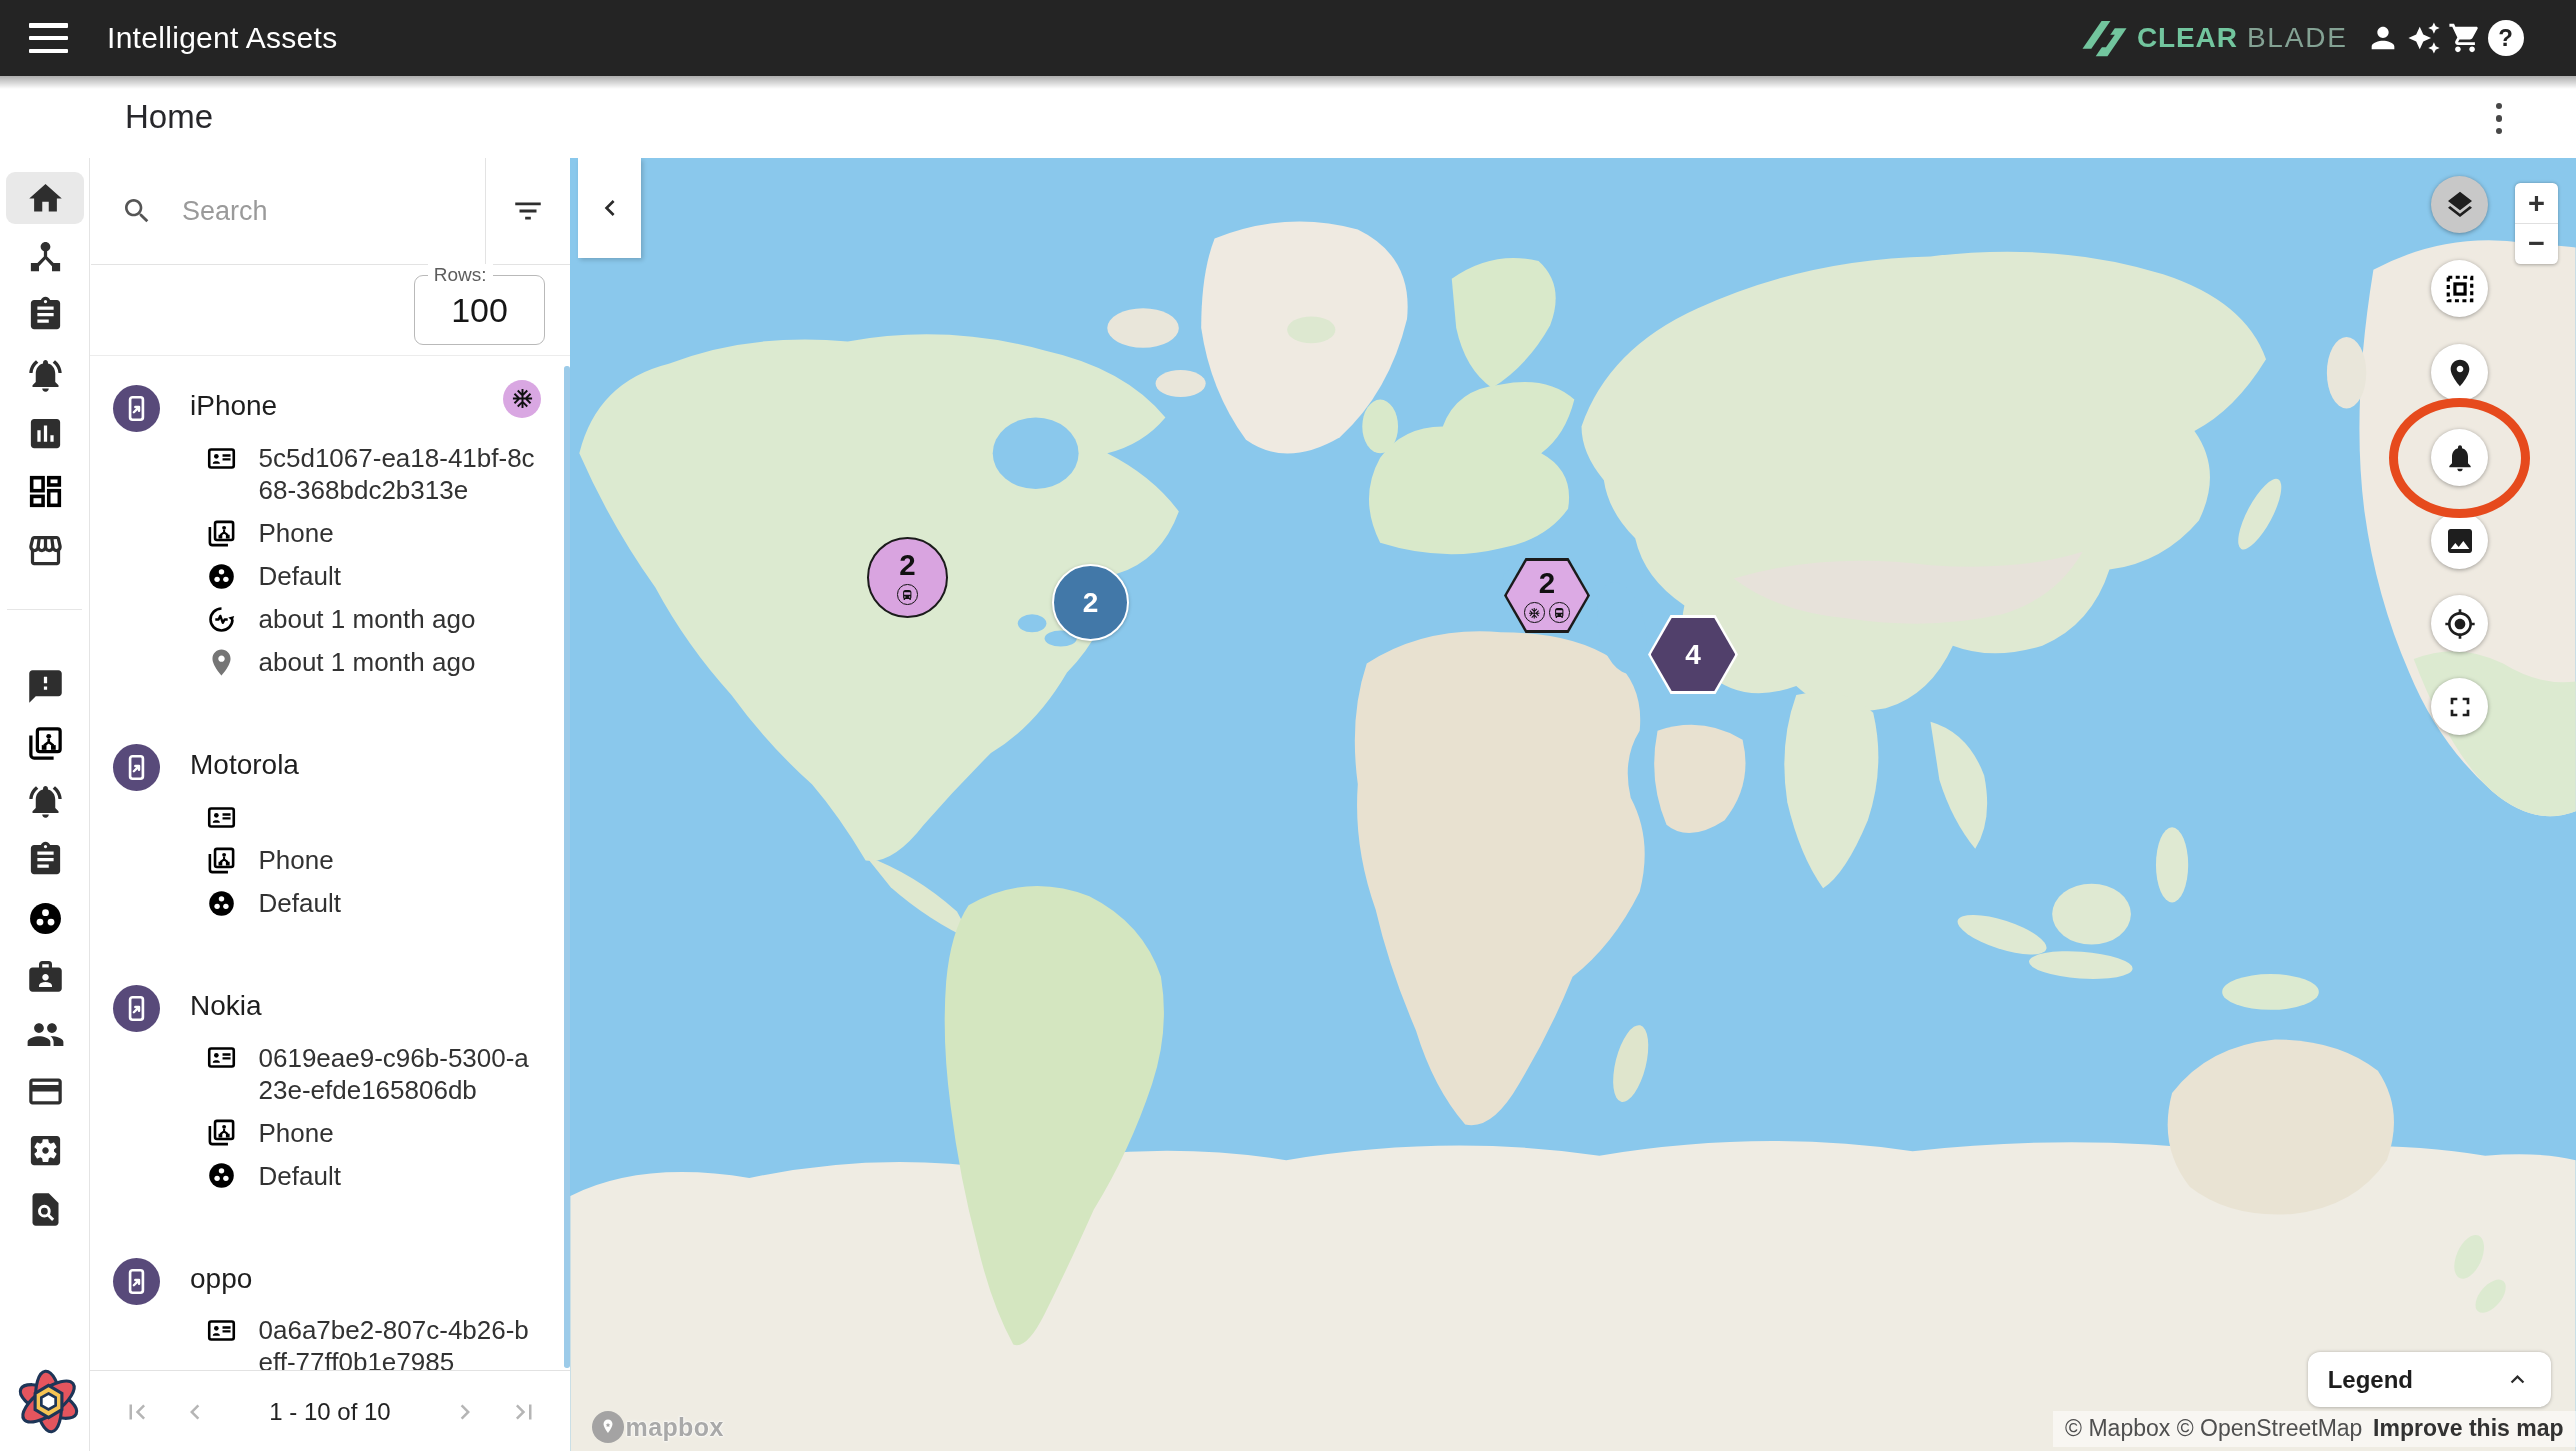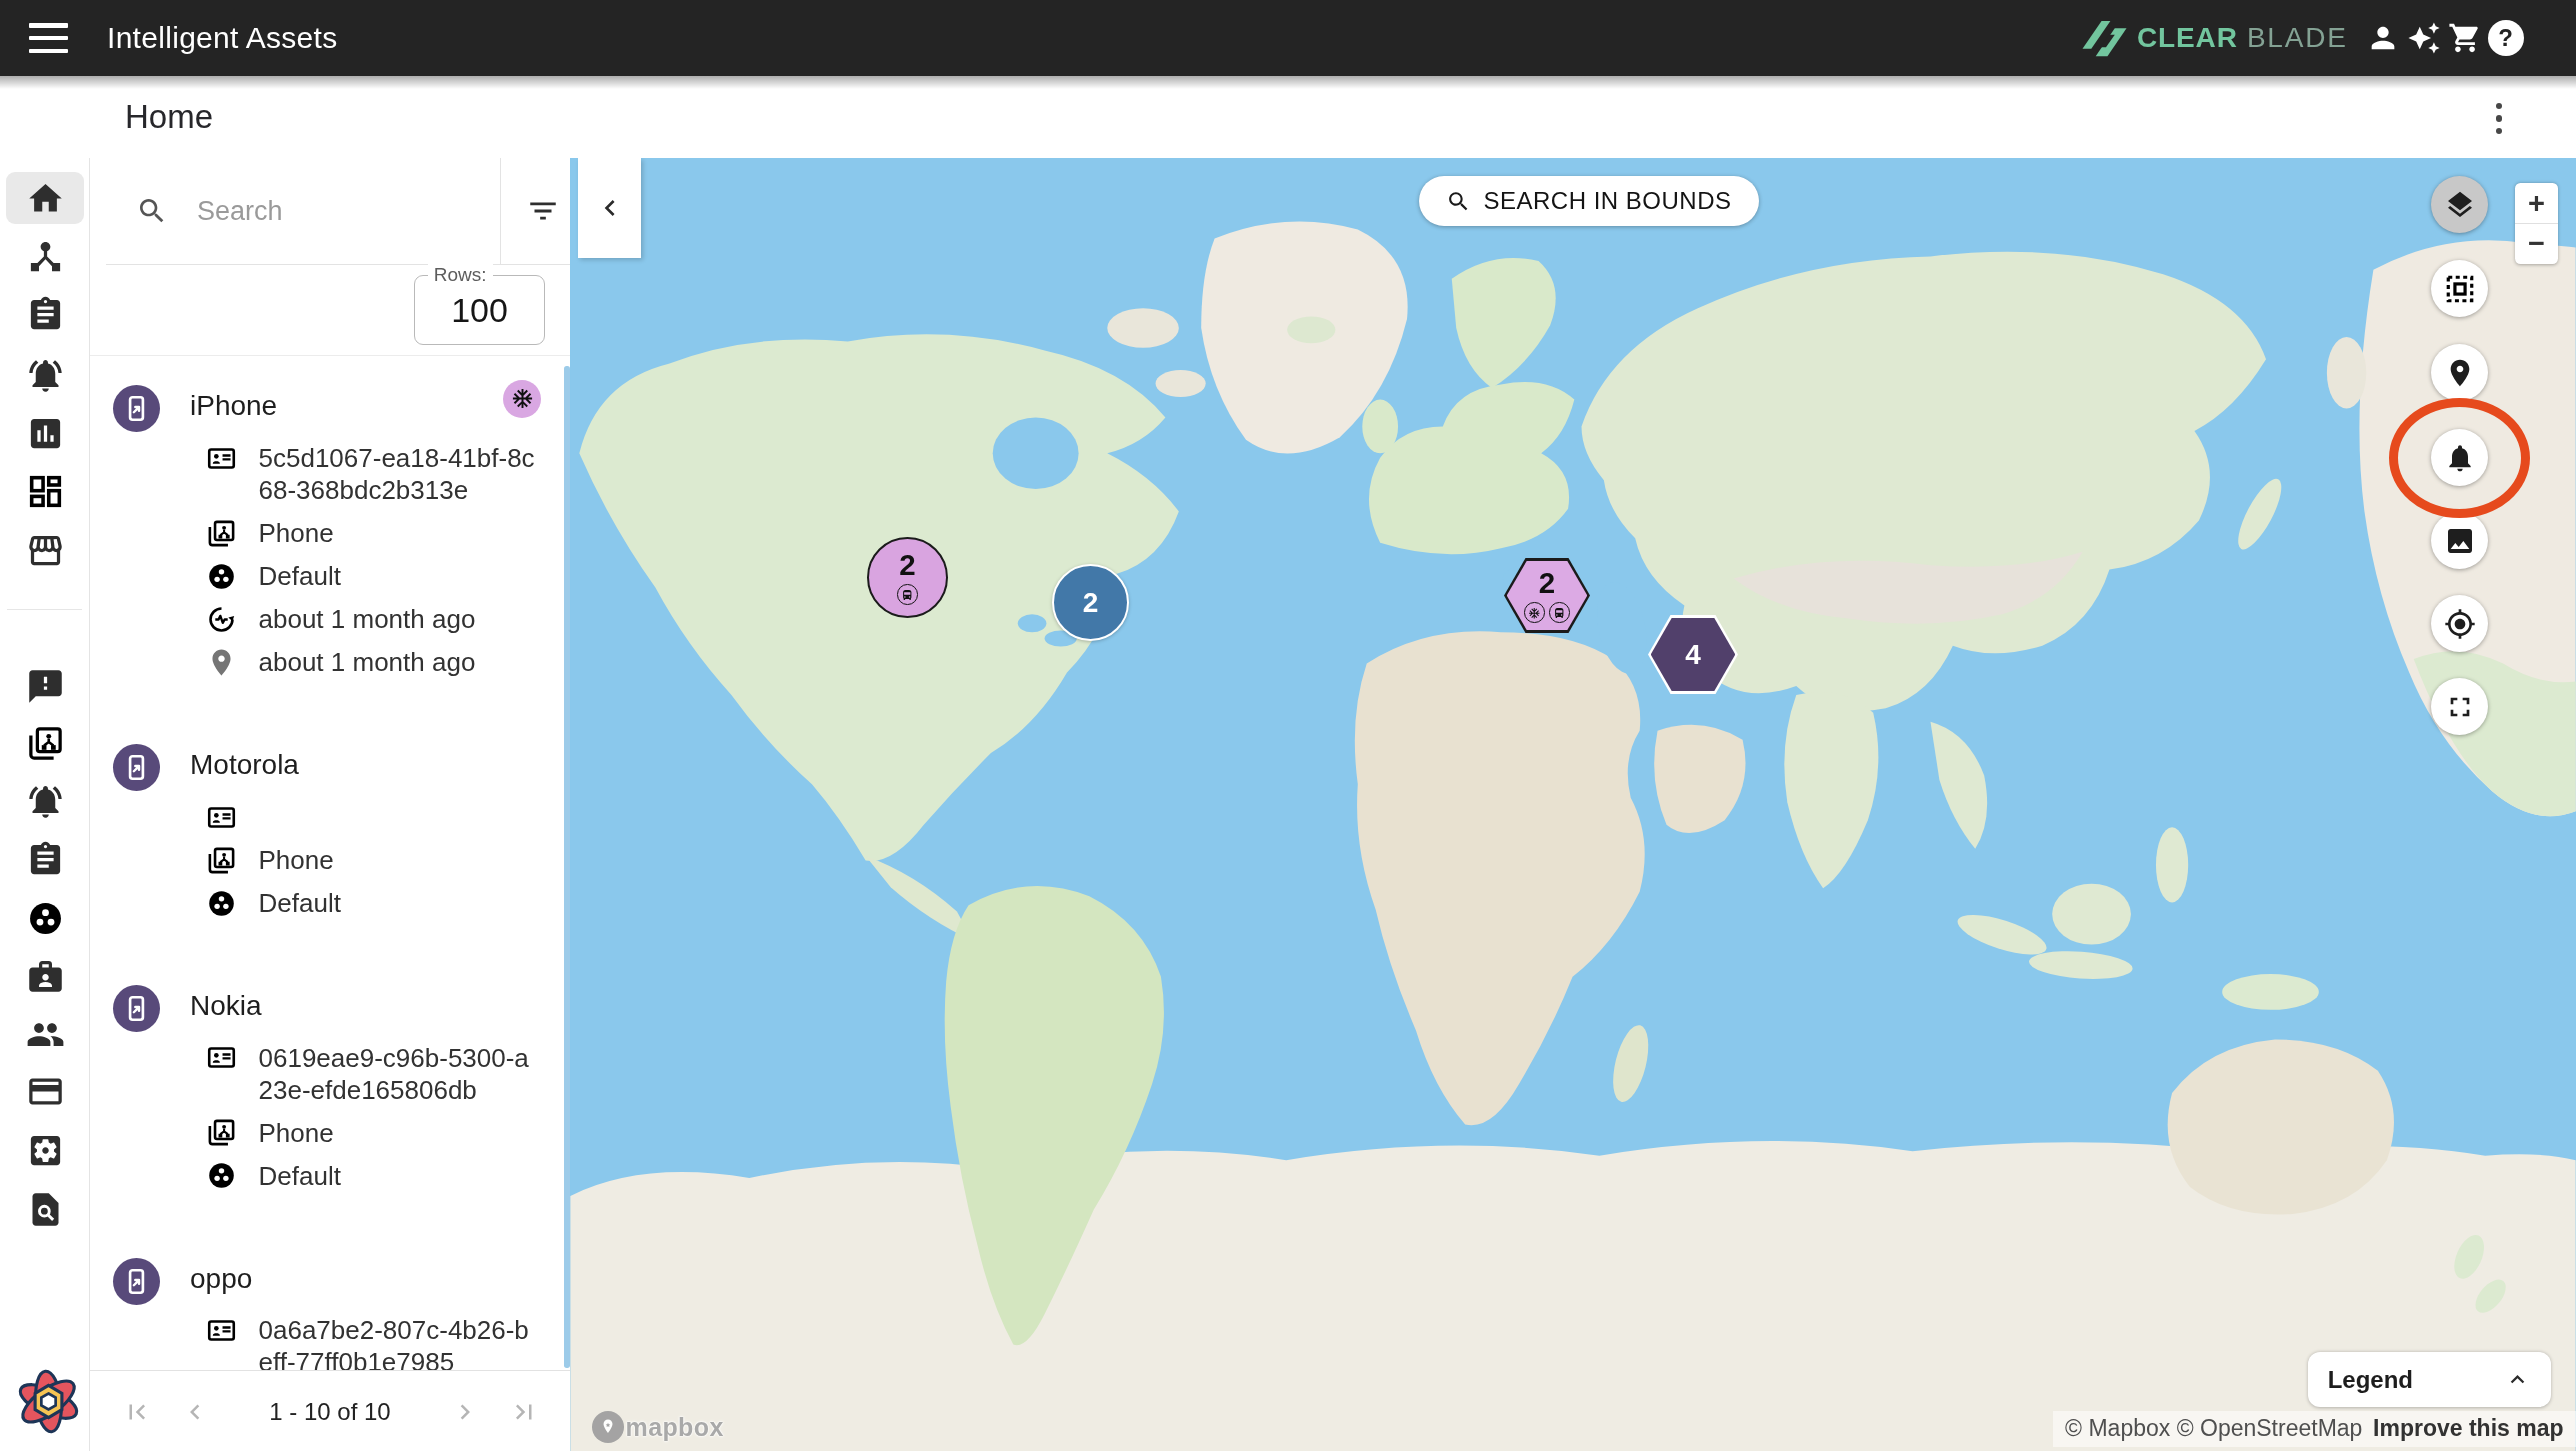--- a/index.html
+++ b/index.html
@@ -103,21 +103,21 @@
   .mk-h3 { left:1078px; top:457px; width:90px; height:79px; }
   .hex { clip-path:polygon(25% 0,75% 0,100% 50%,75% 100%,25% 100%,0 50%); }
   .hex-outer { position:absolute; inset:0; }
   .hex-inner { position:absolute; inset:2.7px; display:flex; flex-direction:column; align-items:center;
     justify-content:center; }
   .hex-outer.dark-border { background:#1b1b1b; }
   .hex-outer.white-border { background:#fff; }
 
   
   .panel { position:absolute; top:158px; left:90px; width:480px; bottom:0; background:#fff; z-index:15; }
-  .search-row { position:absolute; top:0; left:16px; right:0; height:107px; border-bottom:0.9px solid #e3e3e3;
+  .search-row { position:absolute; top:0; left:1px; right:0; height:107px; border-bottom:0.9px solid #e3e3e3;
     display:flex; align-items:center; }
   .search-row .sicon { width:32px; height:32px; fill:#555; margin-left:30px; flex:none; }
   .search-input { border:none; outline:none; font-size:27px; color:#222; margin-left:29px; width:242px;
     font-family:"Liberation Sans",sans-serif; }
   .search-input::placeholder { color:#9a9a9a; }
   .sdiv { position:absolute; left:394px; top:0; bottom:0; width:0.9px; background:#e3e3e3; }
   .filter-btn { position:absolute; left:394px; top:0; bottom:0; width:86px; display:flex;
     align-items:center; justify-content:center; cursor:pointer; }
   .filter-btn svg { width:34px; height:34px; fill:#2e2e2e; }
 
@@ -501,26 +501,20 @@
       <path d="M2060 560 Q2110 540 2160 565 Q2200 590 2241 585 L2241 730 Q2195 748 2148 708 Q2100 665 2060 560 Z" fill="#dcead0"></path>
       <ellipse cx="1985" cy="240" rx="22" ry="40" fill="#e9e6da"></ellipse>
     </svg>
 
     <div class="collapse-btn">
       <svg viewBox="0 0 36 36" width="32" height="32">
           <use href="#i-chevleft"></use>
         </svg>
     </div>
 
-    <div class="sib-btn">
-      <svg viewBox="0 0 28 28" width="25" height="25">
-          <use href="#i-search"></use>
-        </svg>
-      <span>SEARCH IN BOUNDS</span>
-    </div>
 
     <div class="zoomctl">
       <div class="zbtn">+</div>
       <div class="zdiv"></div>
       <div class="zbtn">−</div>
     </div>
 
     <div class="mctl gray" style="top:18px">
         <svg viewBox="0 0 36 36" width="32" height="32">
           <use href="#i-layers"></use>

